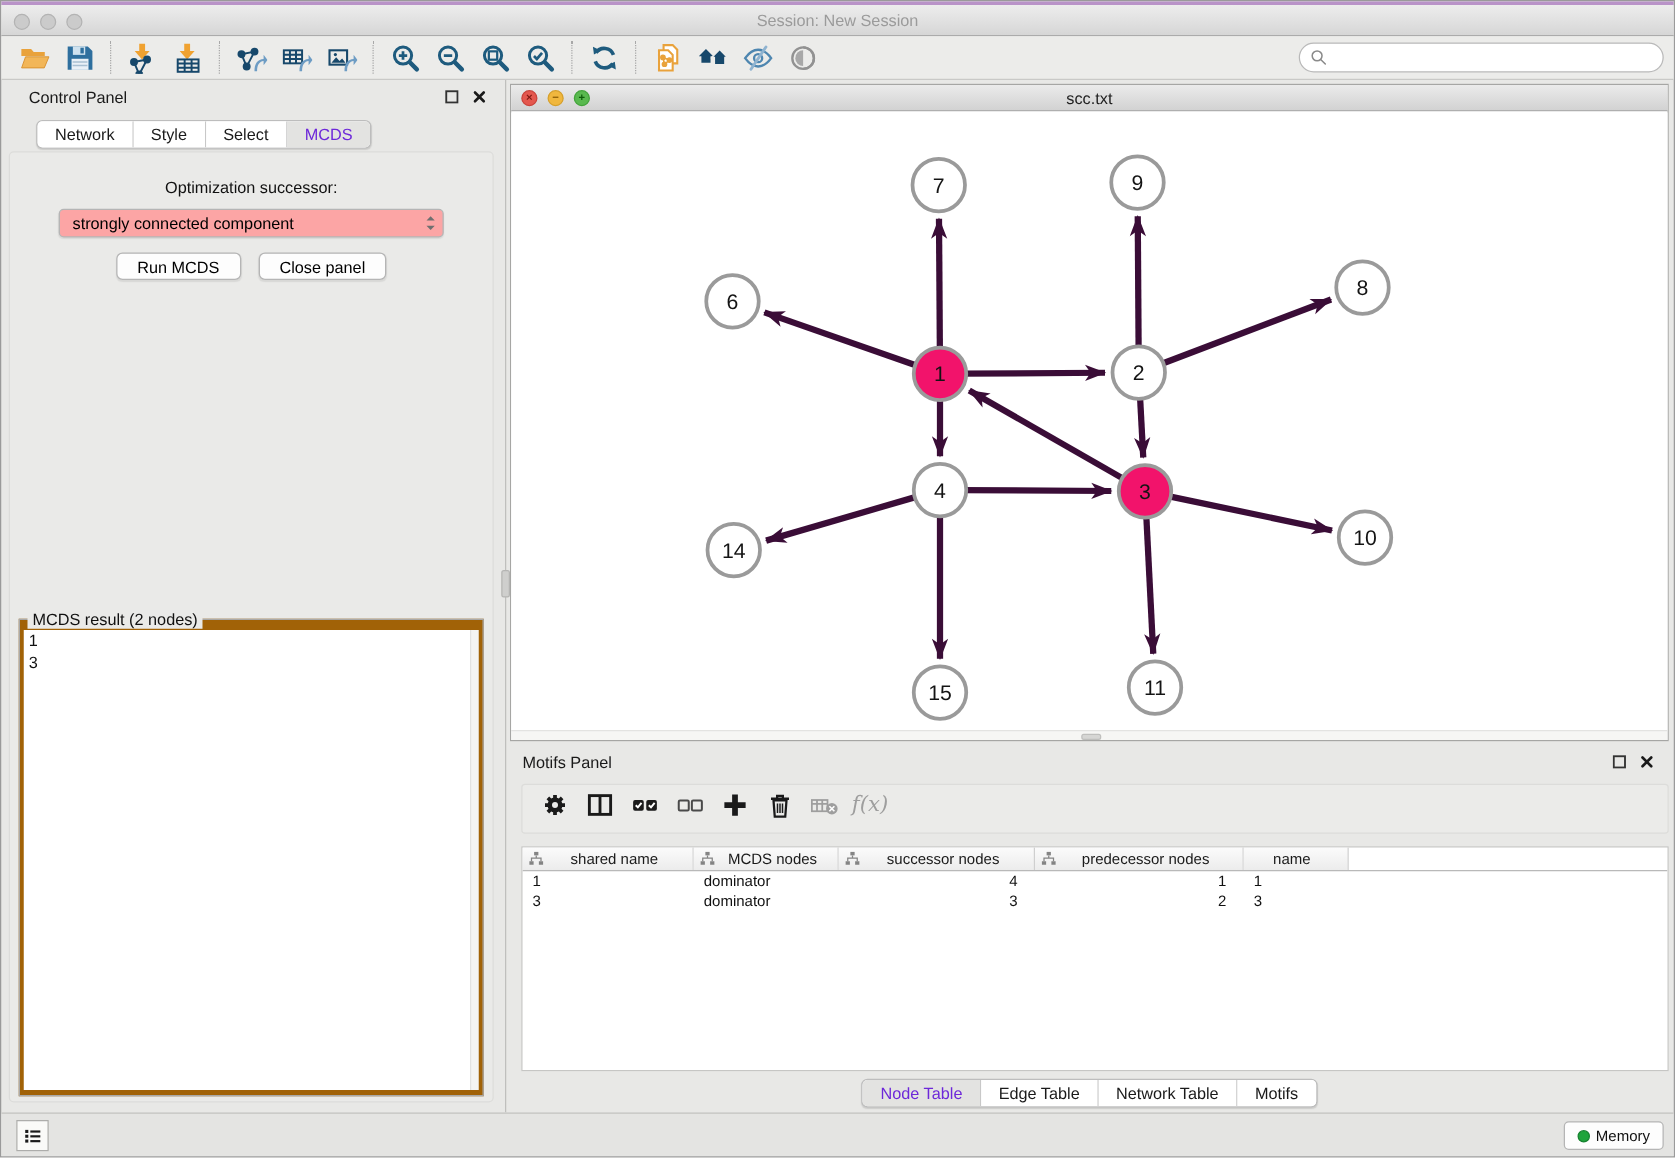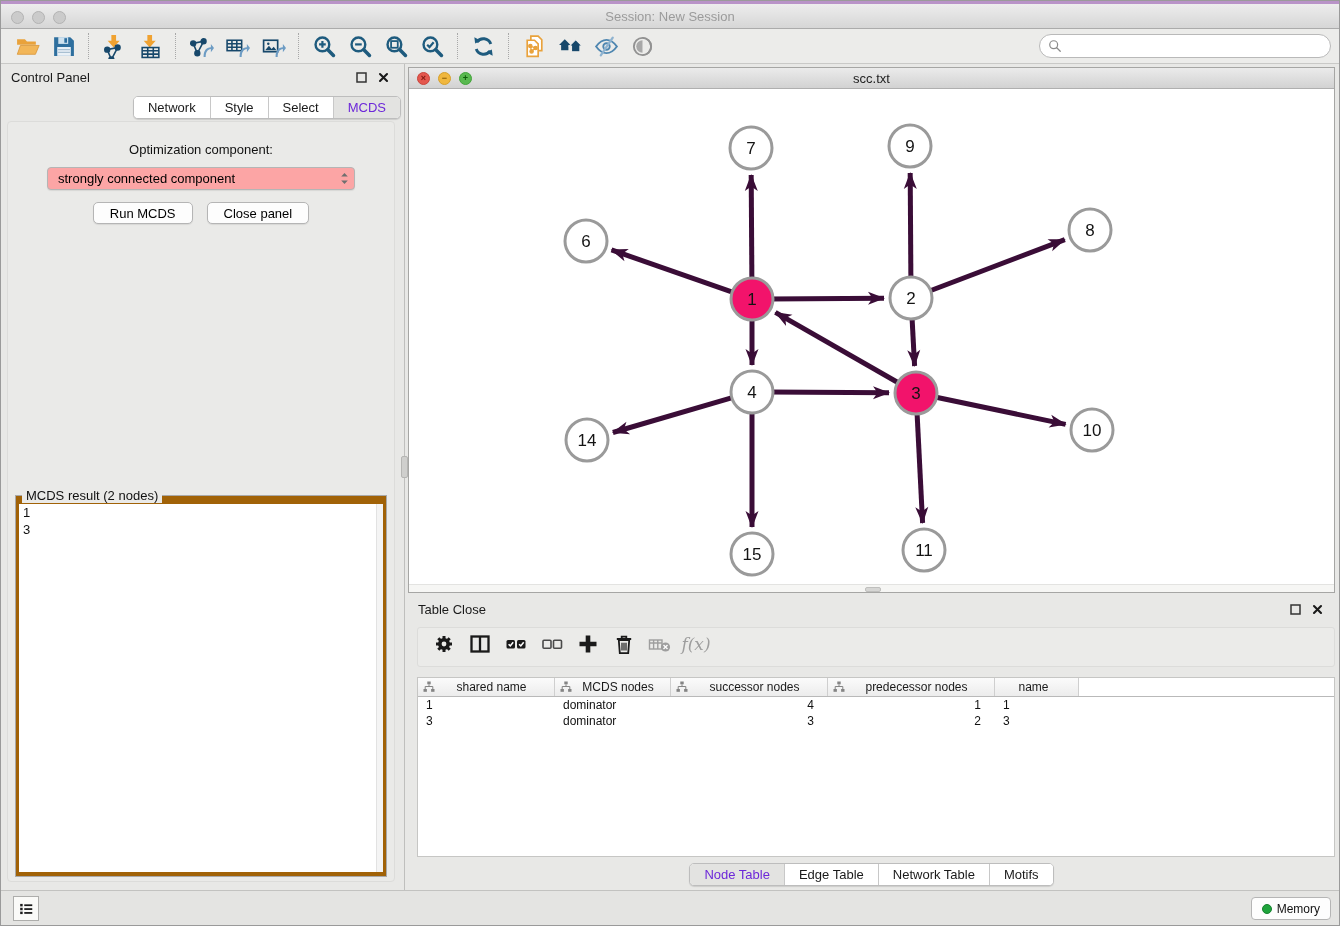--- a/index.html
+++ b/index.html
@@ -12,31 +12,31 @@
   .titlebar .title{position:absolute;left:0;right:0;top:5px;text-align:center;font-size:13px;color:#9B9B9B;}
   
   .toolbar{position:absolute;left:0;top:28px;right:0;height:35px;display:flex;align-items:center;padding:0 8px;background:#ECECEA;border-bottom:1px solid #C9C9C7;}
   .tbtn{width:36px;height:30px;display:flex;align-items:center;justify-content:center;cursor:default;}
   .tbtn svg{width:25px;height:25px;}
   .tsep{width:1px;height:26px;margin:0 7px;border-left:1px dotted #A8A8A8;}
   .searchbox{margin-left:auto;display:flex;align-items:center;width:292px;height:24px;background:#fff;border:1px solid #B9B9B9;border-radius:12px;padding:0 8px;}
   .searchbox svg{width:14px;height:14px;margin-right:5px;flex:none;}
   .searchbox input{border:none;outline:none;flex:1;font-size:12px;background:transparent;}
   
-  .cpanel{position:absolute;left:0;top:63px;width:400px;bottom:35px;}
+  .cpanel{position:absolute;left:0;top:63px;width:400px;bottom:35px;padding-left:12px;}
   .panel-head{display:flex;align-items:center;height:26px;padding:0 10px;}
   .panel-head .ph-title{font-size:13px;color:#1a1a1a;}
   .ph-sp{flex:1;}
   .wbtn{width:16px;height:16px;display:flex;align-items:center;justify-content:center;margin-left:6px;}
   .wbtn svg{width:11px;height:11px;}
   .tabstrip{display:inline-flex;border:1px solid #BDBDBD;border-radius:5px;overflow:hidden;background:#fff;box-shadow:0 1px 1px rgba(0,0,0,.12);}
   .tab{padding:3px 14px;font-size:13px;color:#1a1a1a;background:#fff;border-right:1px solid #C8C8C8;white-space:nowrap;}
   .tab:last-child{border-right:none;}
   .tab.selected{background:#E3E3E1;color:#6d28d9;}
-  .cp-tabs{text-align:right;margin-top:6px;}
+  .cp-tabs{text-align:left;margin-top:6px;margin-left:16px;}
   .cp-body{position:absolute;left:6px;right:6px;top:57px;bottom:8px;background:#EAEAE8;border:1px solid #DCDCDA;border-radius:4px;}
   .opt-label{margin-top:20px;text-align:center;font-size:13px;color:#111;}
   .selectbox{margin:10px auto 0;width:308px;height:23px;background:#fca5a5;border:1px solid #B5B5B5;border-radius:4px;display:flex;align-items:center;padding:0 4px 0 10px;font-size:13px;box-shadow:0 1px 1px rgba(0,0,0,.08);}
   .selectbox .sval{flex:1;}
   .selectbox svg{width:11px;height:15px;flex:none;}
   .btnrow{margin-top:12px;display:flex;justify-content:center;gap:14px;}
   .pbtn{height:22px;padding:0 16px;background:#FDFDFD;border:1px solid #B5B5B5;border-radius:5px;font-size:13px;display:flex;align-items:center;box-shadow:0 1px 1px rgba(0,0,0,.08);}
   .resultbox{position:absolute;left:7px;right:7px;top:373px;bottom:4px;border:1px solid #A9A9A9;background:#a16207;}
   .result-legend{position:absolute;left:6px;top:-8px;background:#EAEAE8;padding:0 4px;font-size:13px;color:#111;}
   .result-area{position:absolute;left:3px;right:10px;top:8px;bottom:4px;background:#fff;overflow:hidden;font-size:13px;line-height:17px;color:#111;padding-left:4px;}
@@ -268,21 +268,21 @@
     </div>
     <div class="cp-tabs">
       <span class="tabstrip" id="cp-tabstrip">
           <span class="tab">Network</span>
           <span class="tab">Style</span>
           <span class="tab">Select</span>
           <span class="tab selected">MCDS</span>
         </span>
     </div>
     <div class="cp-body">
-      <div class="opt-label">Optimization component:</div>
+      <div class="opt-label">Optimization successor:</div>
       <div class="selectbox">
         <span class="sval">strongly connected component</span>
         <svg viewBox="0 0 11 15">
             <path d="M2.2 5.4L5.5 2l3.3 3.4z" fill="#6F6F6F"></path>
             <path d="M2.2 9.6L5.5 13l3.3-3.4z" fill="#6F6F6F"></path>
           </svg>
       </div>
       <div class="btnrow">
         <span class="pbtn">Run MCDS</span>
         <span class="pbtn">Close panel</span>
@@ -382,21 +382,21 @@
           </g>
         </svg>
     </div>
     <div class="nethsplit">
       <div class="grab"></div>
     </div>
   </div>
 
   <div class="tpanel">
     <div class="panel-head" style="padding:0 10px 0 10px;">
-      <span class="ph-title">Table Close</span>
+      <span class="ph-title">Motifs Panel</span>
       <span class="ph-sp"></span>
       <span class="wbtn">
           <svg viewBox="0 0 11 11">
             <rect x="1" y="1" width="9" height="9" fill="none" stroke="#333" stroke-width="1.5"></rect>
           </svg>
         </span>
       <span class="wbtn">
           <svg viewBox="0 0 11 11">
             <path d="M2 2l7 7M9 2l-7 7" stroke="#1a1a1a" stroke-width="2.1" stroke-linecap="round"></path>
           </svg>

